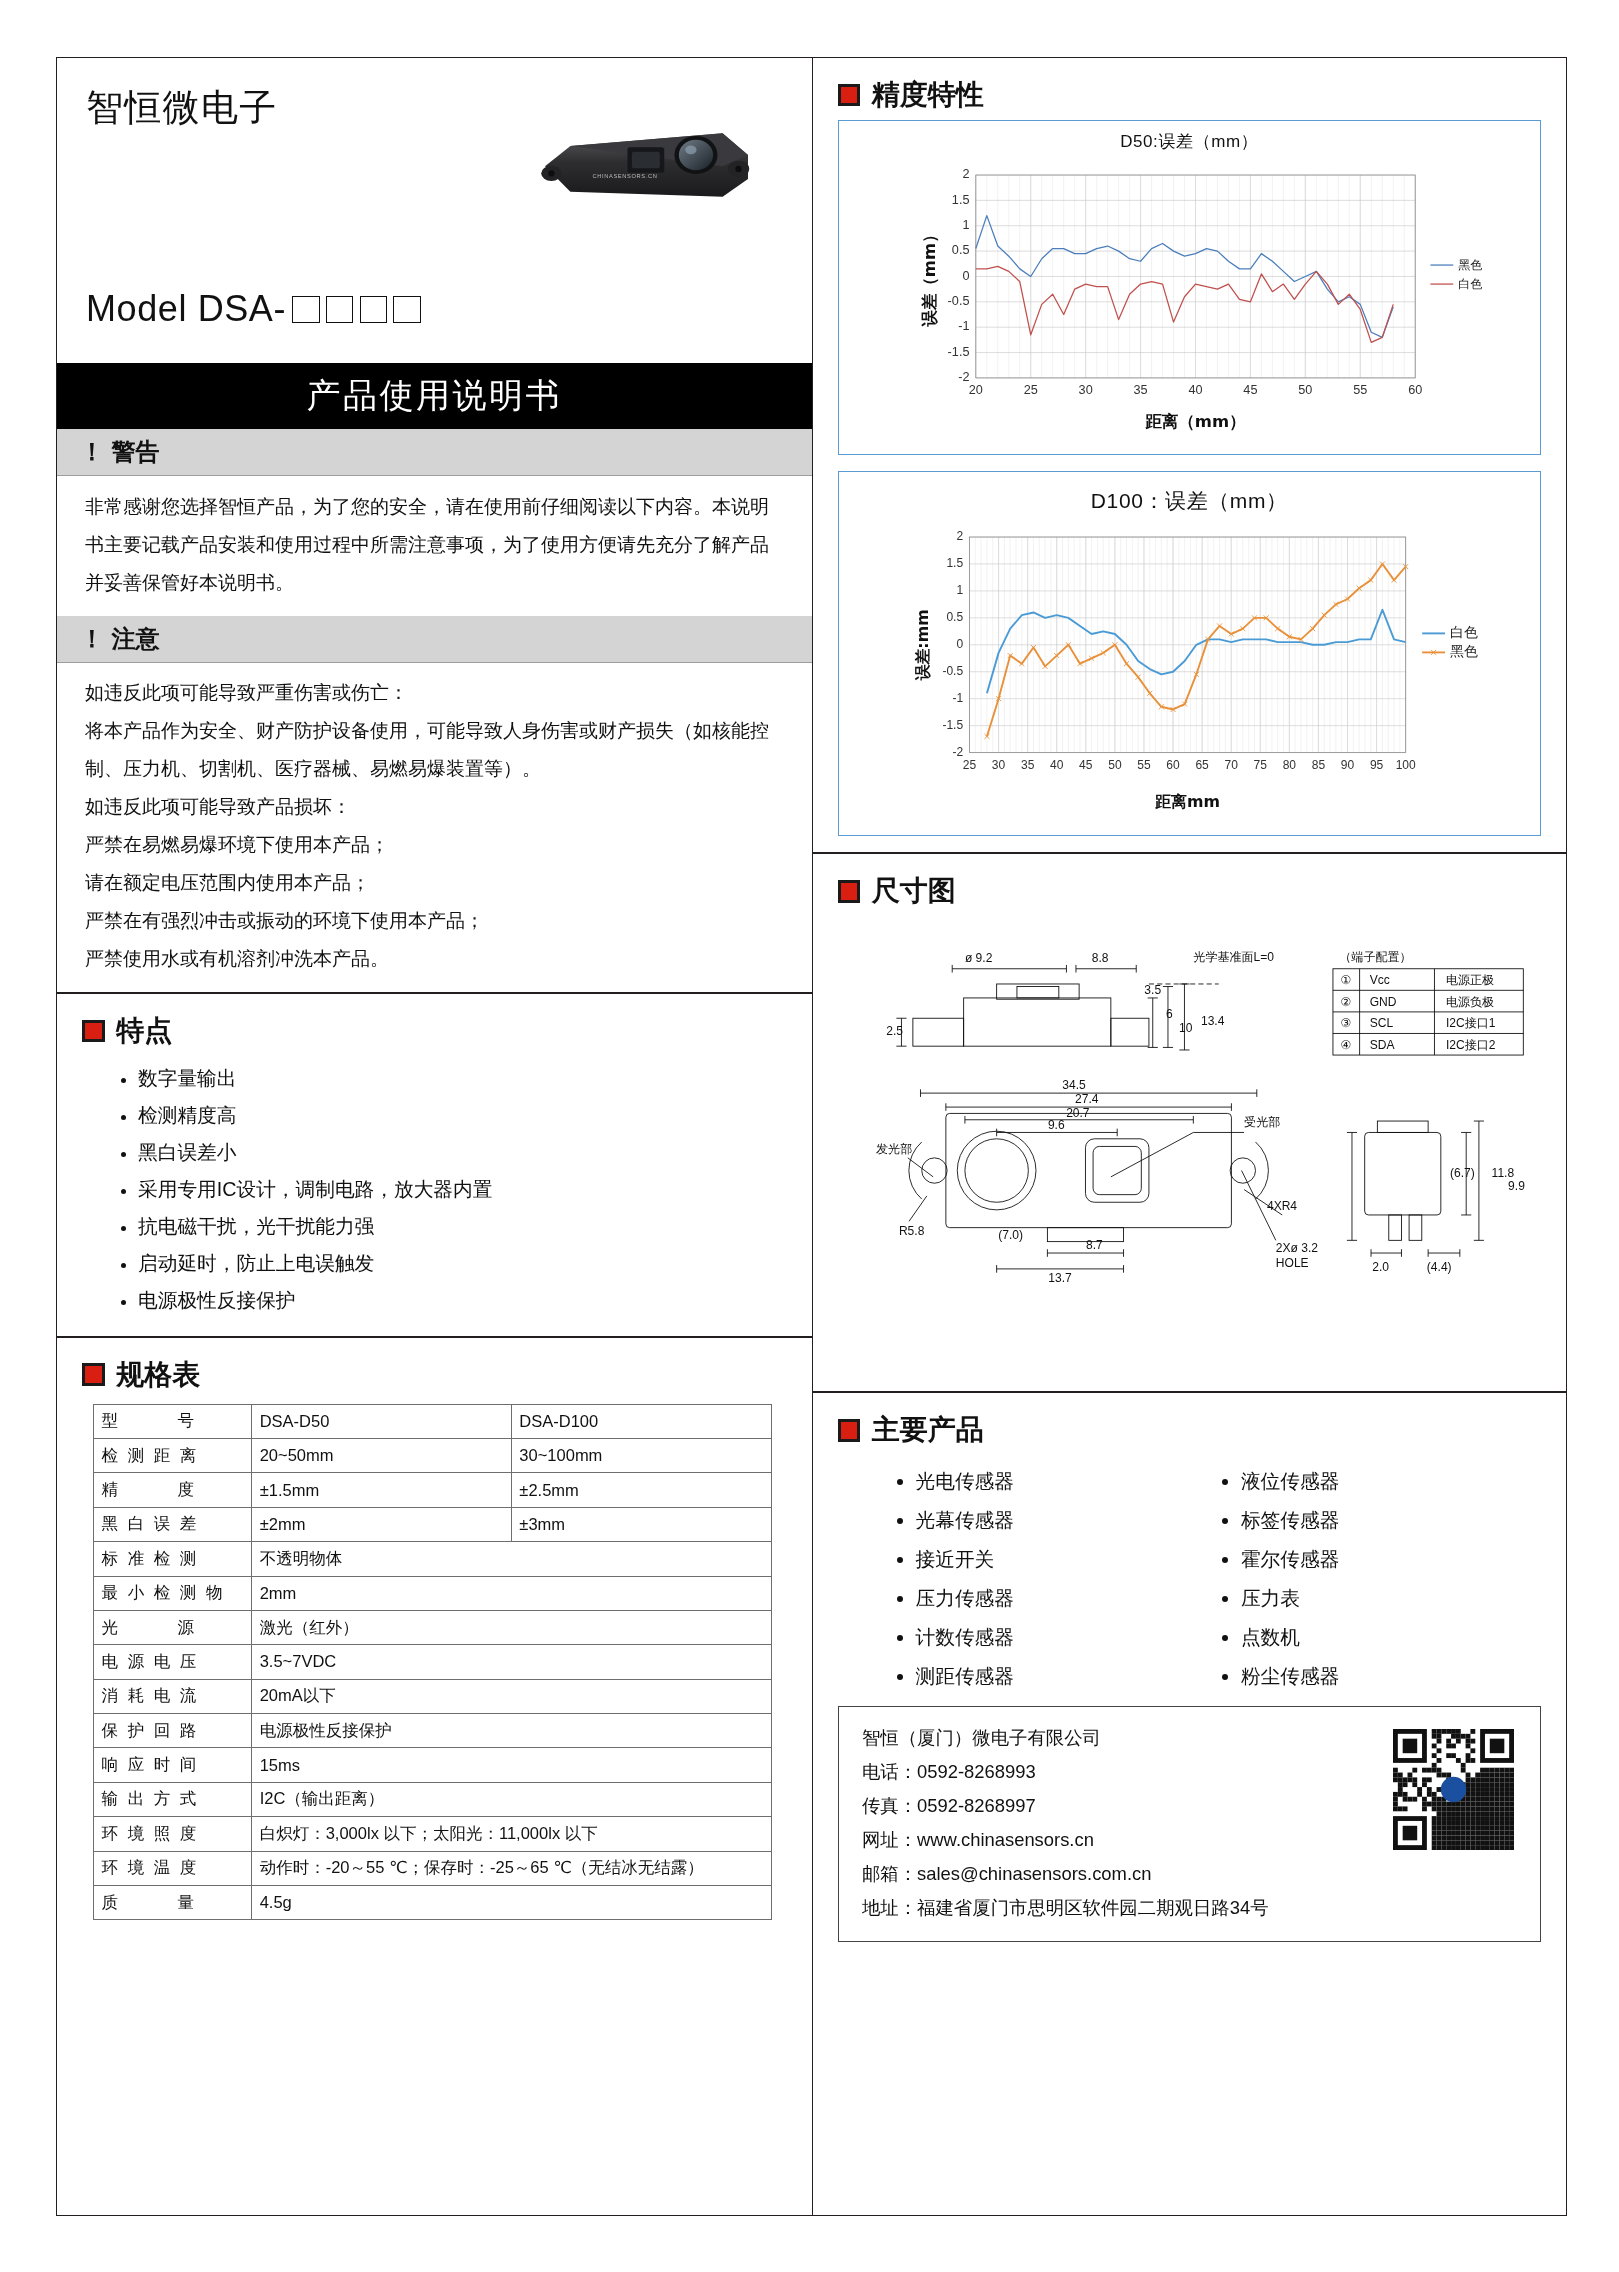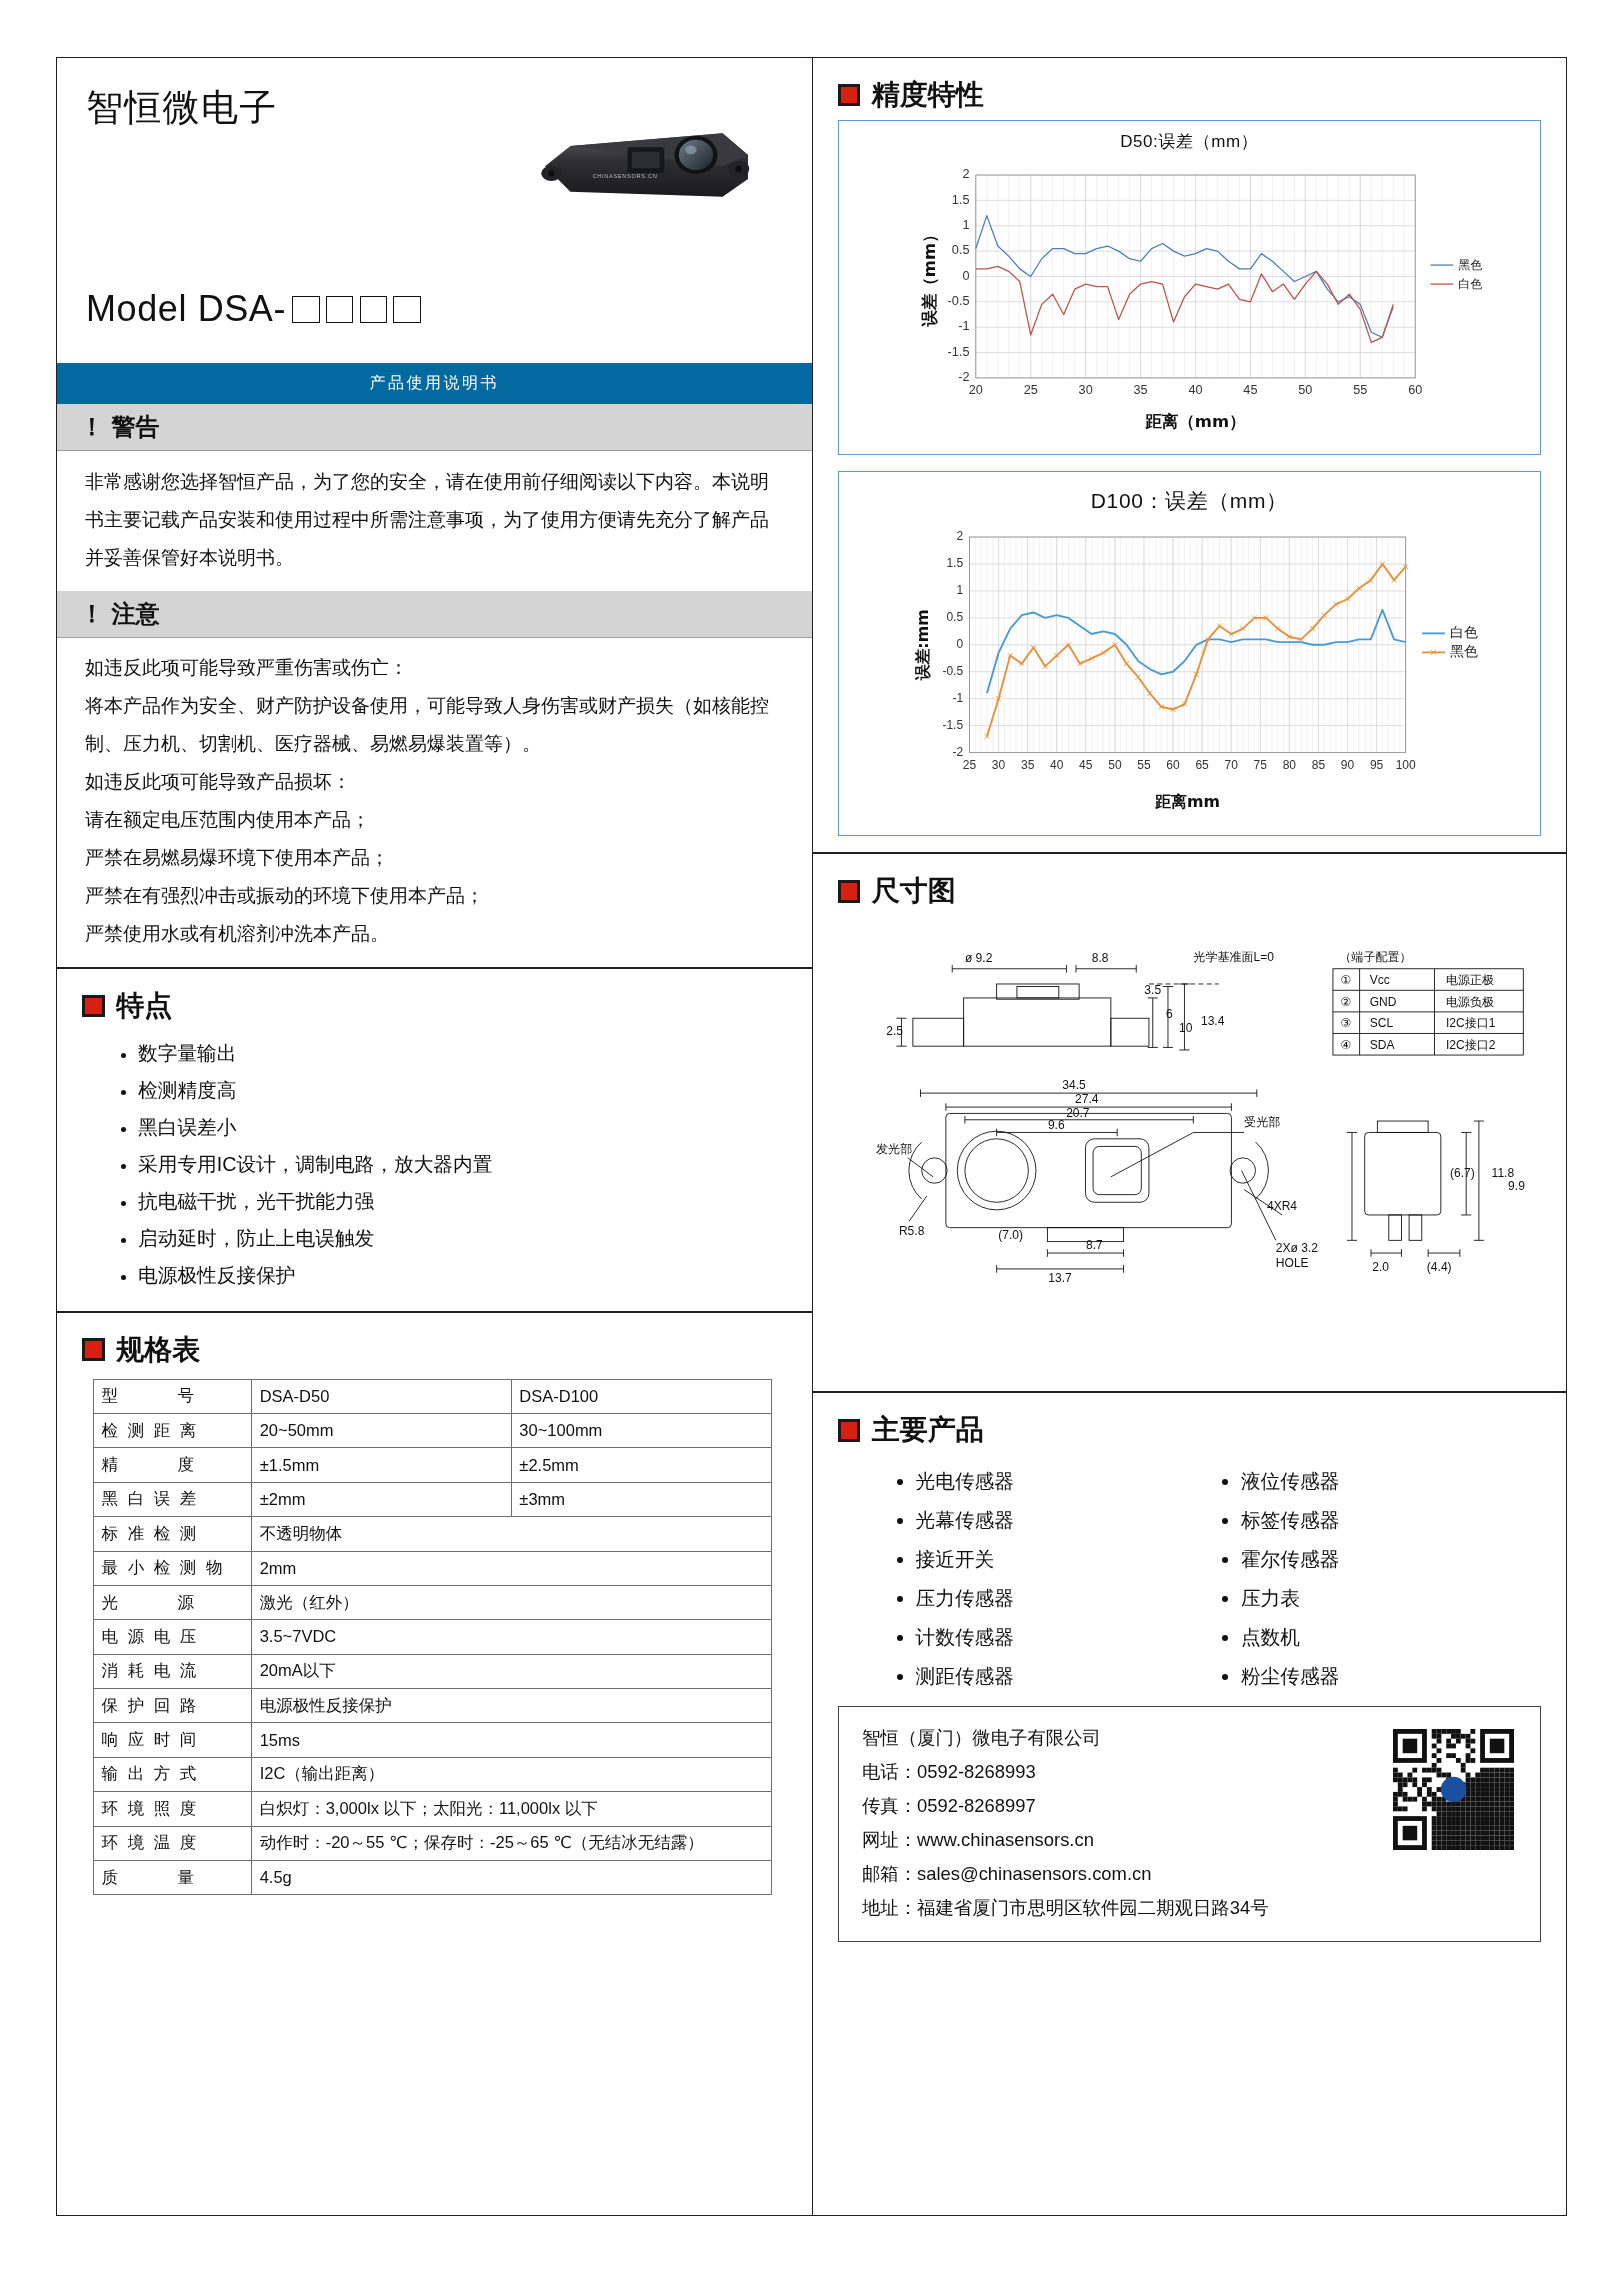--- a/index.html
+++ b/index.html
@@ -10,21 +10,21 @@
   .col-right{width:754px;box-sizing:border-box;display:flex;flex-direction:column;}
 
   
   .brand-block{position:relative;height:305px;box-sizing:border-box;padding:25.4px 29px 0 29px;}
   .brand-title{font-size:37px;letter-spacing:1.3px;color:#111;font-family:"DejaVu Sans",sans-serif;}
   .model-line{position:absolute;left:29px;bottom:33px;font-size:36px;letter-spacing:0.6px;color:#111;}
   .model-line .box{display:inline-block;width:25.4px;height:25.4px;border:1.9px solid #111;margin-left:6.3px;vertical-align:-1.9px;}
   .photo{position:absolute;right:51px;top:50px;width:229px;height:111px;}
   .photo svg{display:block;}
 
-  .banner{background:#0369a1;color:#fff;text-align:center;font-size:16px;letter-spacing:2.5px;padding:10.2px 0;}
+  .banner{background:#000000;color:#fff;text-align:center;font-size:34px;letter-spacing:2.5px;padding:10.2px 0;}
   .sec-grey{background:#d4d4d4;color:#111;font-size:24px;font-weight:bold;padding:7px 0 7px 23px;border-bottom:1.3px solid #9d9d9d;}
   .sec-grey .mark{color:#111;font-weight:bold;margin-right:7.6px;}
   .para{font-size:19px;line-height:38px;padding:11.4px 25.4px 14px 28px;color:#111;}
   .para p{margin:0;}
   .hr{height:1.9px;background:#231f20;}
 
   .blk-title{display:flex;align-items:center;gap:11.4px;font-size:28px;font-weight:bold;padding:18px 0 6.3px 25.4px;}
   .sqred{width:16.5px;height:16.5px;background:#d91f11;border:3.2px solid #1a1a1a;box-sizing:content-box;display:inline-block;}
 
   ul.feat{margin:3.8px 0 16.5px 0;padding-left:81px;}
@@ -104,22 +104,22 @@
         <p>非常感谢您选择智恒产品，为了您的安全，请在使用前仔细阅读以下内容。本说明书主要记载产品安装和使用过程中所需注意事项，为了使用方便请先充分了解产品并妥善保管好本说明书。</p>
       </div>
 
       <div class="sec-grey">
         <span class="mark">！</span><span>注意</span>
       </div>
       <div class="para">
         <p>如违反此项可能导致严重伤害或伤亡：</p>
         <p>将本产品作为安全、财产防护设备使用，可能导致人身伤害或财产损失（如核能控制、压力机、切割机、医疗器械、易燃易爆装置等）。</p>
         <p>如违反此项可能导致产品损坏：</p>
+        <p>严禁在易燃易爆环境下使用本产品；</p>
         <p>请在额定电压范围内使用本产品；</p>
-        <p>严禁在易燃易爆环境下使用本产品；</p>
         <p>严禁在有强烈冲击或振动的环境下使用本产品；</p>
         <p>严禁使用水或有机溶剂冲洗本产品。</p>
       </div>
 
       <div class="hr"></div>
 
       <div class="blk-title">
         <span class="sqred"></span>
         <span>特点</span>
       </div>

